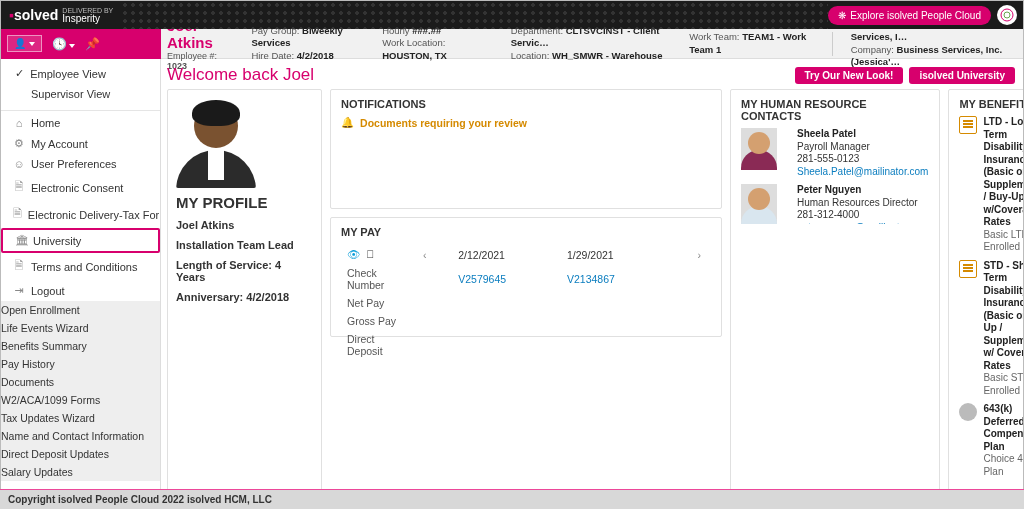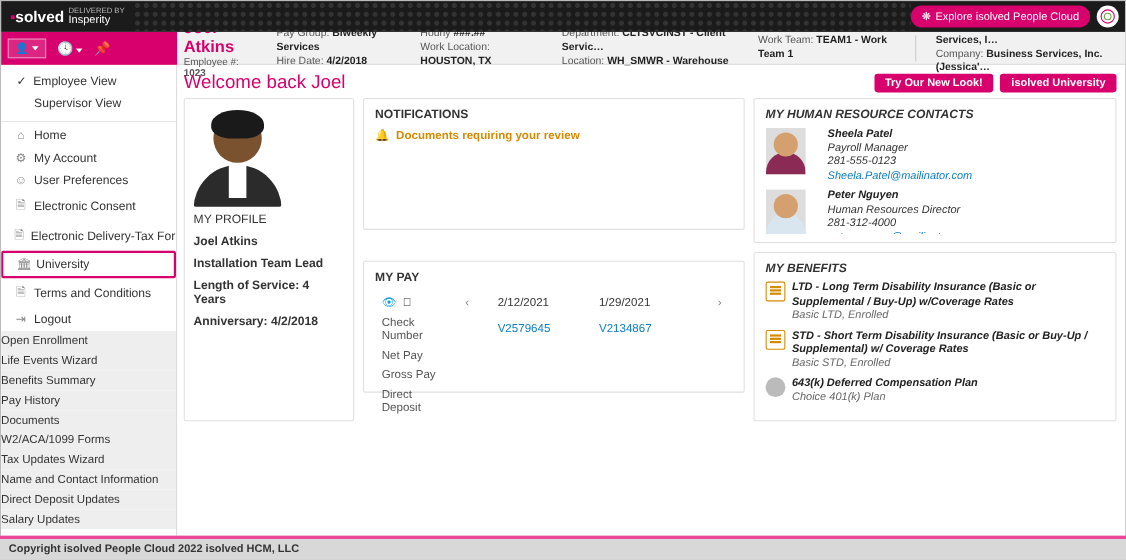--- a/index.html
+++ b/index.html
@@ -41,24 +41,24 @@
   .welcome{color:#d7006d; font-size:17px;}
   .top-badges{display:flex; gap:6px;}
   .pill{background:#d7006d; color:#fff; font-size:10px; padding:3px 10px; border-radius:3px; font-weight:bold;}
   .cols{display:flex; gap:8px;}
   .profile-card{width:155px; border:1px solid #e0e0e0; border-radius:2px; padding:8px;}
   .avatar{width:80px; height:90px; background:#fff; border-radius:2px; margin-bottom:6px; position:relative; overflow:hidden;}
   .avatar-head{position:absolute; width:44px; height:44px; background:#7a5230; border-radius:50%; top:6px; left:18px;}
   .avatar-hair{position:absolute; width:48px; height:26px; background:#1a1a1a; border-radius:50% 50% 40% 40%; top:2px; left:16px;}
   .avatar-body{position:absolute; width:80px; height:50px; background:#2b2b2b; border-radius:40px 40px 0 0; top:52px; left:0;}
   .avatar-shirt{position:absolute; width:16px; height:30px; background:#fff; top:52px; left:32px;}
-  .card-h{font-size:11px; font-weight:normal; color:#333; margin-bottom:6px;}
+  .card-h{font-size:15px; font-weight:bold; color:#333; margin-bottom:6px;}
   .prof-line{font-size:11px; font-weight:bold; color:#333; margin:8px 0;}
   .mid-col{flex:1; display:flex; flex-direction:column; gap:8px;}
-  .right-col{width:330px; display:flex; flex-direction:column; gap:8px;font-style:italic;}
+  .right-col{width:285px; display:flex; gap:8px;}
   .panel{border:1px solid #e0e0e0; border-radius:2px; padding:8px 10px;}
   .panel-h{font-size:11px; font-weight:bold; color:#333; margin-bottom:6px;}
   .notif-row{color:#d58a00; font-size:10.5px; font-weight:bold; display:flex; align-items:center; gap:6px;}
   .pay-table{width:100%; font-size:10.5px; color:#555;}
   .pay-table td{padding:2px 4px;}
   .pay-link{color:#0b7dbf;}
   .pay-header td{color:#333;}
   .hr-scroll{max-height:96px; overflow-y:auto; position:relative;}
   .contact{display:flex; gap:20px; margin-bottom:6px;}
   .contact-img{width:36px; height:42px; background:#ddd; position:relative; overflow:hidden; flex-shrink:0;}
@@ -69,21 +69,21 @@
   .contact-lines .email{color:#0b7dbf;}
   .benefit{display:flex; gap:6px; margin-bottom:6px; font-size:10px; line-height:1.25;}
   .benefit-icon{width:18px; height:18px; flex-shrink:0; border:1px solid #d58a00; border-radius:2px; position:relative;}
   .benefit-icon::before{content:""; position:absolute; top:3px; left:3px; width:10px; height:2px; background:#d58a00; box-shadow:0 3px 0 #d58a00, 0 6px 0 #d58a00;}
   .benefit .title{font-weight:bold; color:#222;}
   .benefit .sub{color:#666;}
   .chevron{color:#888; cursor:pointer; padding:0 4px;}
   .eye{color:#0b9ed9;}
   .eye-off{color:#c7c7c7;}
   
-  .footer{position:absolute; bottom:0; left:0; right:0; border-top:3px solid #ec4899; background:#d8d8d8; padding:4px 8px; font-size:10px; font-weight:bold; color:#333;}
+  .footer{position:absolute; bottom:0; left:0; right:0; border-top:1px solid #ec4899; background:#d8d8d8; padding:4px 8px; font-size:10px; font-weight:bold; color:#333;}
   svg{display:block;}
   .caret-down{width:0;height:0;border-left:3px solid transparent;border-right:3px solid transparent;border-top:4px solid currentColor;display:inline-block;}
   .bell{color:#d58a00;}
   ::-webkit-scrollbar{width:10px;} ::-webkit-scrollbar-thumb{background:#bbb;} ::-webkit-scrollbar-track{background:#eee;}
 </style>
 </head>
 <body>
 
 <div class="brand-bar">
   <div class="logo">
@@ -228,21 +228,21 @@
       </div>
 
       <div class="mid-col">
         <div class="panel" style="height:120px;">
           <div class="panel-h">NOTIFICATIONS</div>
           <div class="notif-row">
             <span class="bell">🔔</span>
             <span>Documents requiring your review</span>
           </div>
         </div>
-        <div class="panel" style="height:120px;margin-top:20px;">
+        <div class="panel" style="height:120px;">
           <div class="panel-h">MY PAY</div>
           <table class="pay-table">
             <tbody>
                 <tr class="pay-header">
               <td style="width:70px;">
                 <span class="eye">👁</span>&nbsp;
                 <span class="eye-off">⃠</span>
               </td>
               <td><span class="chevron">‹</span></td>
               <td>2/12/2021</td>

